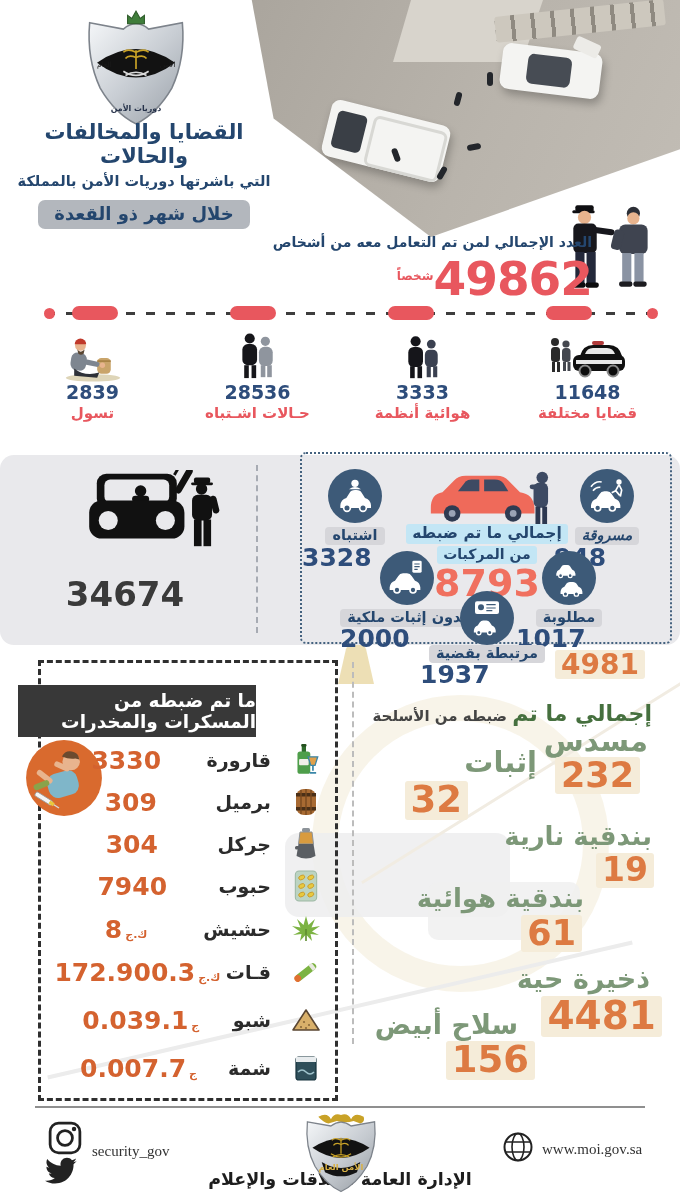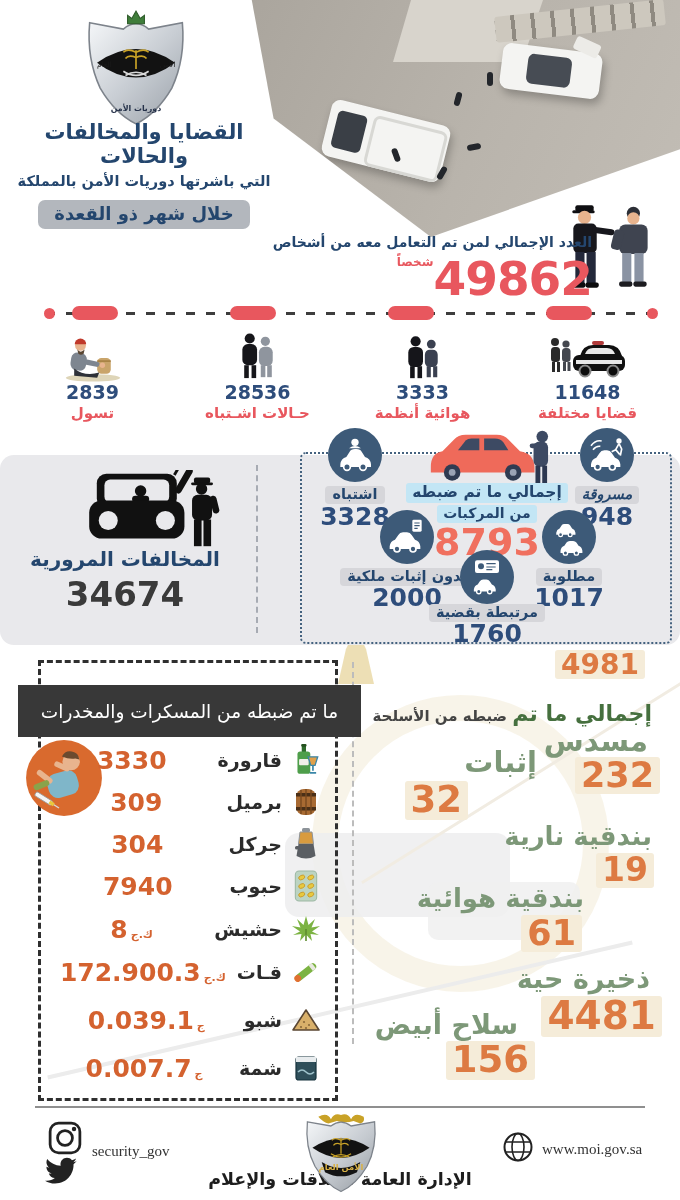--- a/index.html
+++ b/index.html
@@ -36,21 +36,21 @@
 
   
   .title-block{left:8px;top:120px;width:272px;text-align:center;z-index:2;}
   .title-main{font-size:21px;font-weight:bold;color:#24466e;}
   .title-sub{font-size:14.5px;font-weight:bold;color:#24466e;margin-top:5px;}
   .period-badge{display:inline-block;margin-top:11px;background:#b3b7bd;color:#24466e;font-weight:bold;font-size:18px;
                 padding:3px 16px 5px;border-radius:7px;}
 
   
   .total-label{right:88px;top:234px;font-size:14px;font-weight:bold;color:#24466e;z-index:2;}
-  .total-row{right:88px;top:255px;display:flex;align-items:flex-start;z-index:2;}
+  .total-row{right:88px;top:255px;display:flex;align-items:center;z-index:2;}
   .total-value{font-size:47px;line-height:1;font-weight:bold;color:#e8575e;letter-spacing:-1px;}
   .total-unit{font-size:12px;font-weight:bold;color:#e8575e;margin-left:3px;margin-bottom:5px;}
   .arrest{left:556px;top:200px;z-index:2;}
 
   
   .tl-line{left:46px;right:28px;top:312px;height:3px;z-index:1;
            background:repeating-linear-gradient(90deg,#3d3d3d 0 9px,transparent 9px 20px);}
   .tl-dot{width:11px;height:11px;border-radius:50%;background:#e8575e;top:308px;z-index:2;}
   .tl-pill{width:46px;height:14px;border-radius:8px;background:#e8575e;top:306px;z-index:2;}
   .tl-cols{left:10px;right:10px;top:330px;display:flex;z-index:2;}
@@ -60,41 +60,41 @@
   .tl-label{font-size:15px;font-weight:bold;color:#e8575e;}
 
   
   .band{left:0;top:455px;width:680px;height:190px;background:#e9e9ec;border-radius:14px;z-index:1;}
   .traffic-icon{left:78px;top:470px;z-index:2;}
   .traffic-label{left:25px;top:547px;width:200px;text-align:center;font-size:20px;font-weight:bold;color:#24466e;z-index:2;}
   .traffic-value{left:25px;top:574px;width:200px;text-align:center;font-size:34px;font-weight:bold;color:#3a3a3a;z-index:2;}
   .band-divider{left:256px;top:465px;height:168px;border-left:2px dashed #a7abb3;z-index:2;}
 
   .veh-box{left:300px;top:452px;width:368px;height:188px;border:2px dotted #44627f;border-radius:6px;z-index:2;}
-  .veh-box .in{position:absolute;}
+  .veh-box .in{position:absolute;margin-top:41px;}
   .veh-title{width:170px;left:100px;text-align:center;}
   .veh-title span{background:#c3e6f5;padding:0 6px 2px;border-radius:3px;font-weight:bold;color:#24466e;}
   .veh-total{left:100px;width:170px;text-align:center;font-size:38px;font-weight:bold;color:#f0705f;line-height:1;}
   .vcirc{width:54px;height:54px;border-radius:50%;background:#3d5a78;display:flex;align-items:center;justify-content:center;}
   .vlabel{text-align:center;}
   .vlabel span{background:#d6d6da;border-radius:4px;padding:0 7px 2px;font-size:14.5px;font-weight:bold;color:#24466e;white-space:nowrap;}
-  .vvalue{text-align:center;font-size:25px;font-weight:bold;color:#2e4d7b;line-height:1.1;}
+  .vvalue{font-size:25px;font-weight:bold;color:#2e4d7b;line-height:1.1;}
 
   
   .mid-divider{left:352px;top:662px;height:382px;border-left:2px dashed #bcbcbc;z-index:1;}
 
   
   .drug-box{left:38px;top:660px;width:294px;height:435px;border:3px dashed #2f2f2f;z-index:2;}
-  .drug-header{position:absolute;left:-23px;top:22px;width:343px;height:52px;background:#383838;color:#fff;
-               font-size:18.5px;font-weight:normal;display:flex;align-items:center;justify-content:center;}
+  .drug-header{position:absolute;left:-23px;top:22px;width:238px;height:52px;background:#383838;color:#fff;
+               font-size:18.5px;font-weight:bold;display:flex;align-items:center;justify-content:center;}
   .sniffer{position:absolute;left:-18px;top:74px;}
   .drug-rows{position:absolute;left:8px;right:12px;top:74px;}
   .drug-row{position:absolute;left:0;right:0;height:42px;display:flex;align-items:center;direction:rtl;}
   .drug-ico{width:34px;flex:none;display:flex;justify-content:center;}
-  .drug-label{font-size:19px;font-weight:bold;color:#2b2b2b;margin-right:7px;white-space:nowrap;}
+  .drug-label{font-size:19px;font-weight:bold;color:#2b2b2b;margin-right:18px;white-space:nowrap;}
   .drug-valwrap{flex:1;text-align:center;direction:ltr;}
   .drug-value{font-size:25px;font-weight:bold;color:#d4622f;text-align:right;}
   .drug-unit{font-size:11px;font-weight:bold;color:#d4622f;margin-left:3px;}
 
   
   .w{position:absolute;z-index:2;white-space:nowrap;}
   .w-num{font-weight:bold;color:#dd7a42;background:#f5ecd9;padding:0 6px;border-radius:3px;line-height:1.05;}
   .w-label{font-weight:bold;color:#7d9878;line-height:1;}
   .w-total{right:35px;top:650px;font-size:28px;}
   .w-title{right:28px;top:701px;font-size:15px;color:#444;font-weight:bold;}
@@ -304,21 +304,20 @@
         <circle cx="126" cy="20" r="6"></circle>
         <rect x="104" y="-4" width="7" height="30" rx="3.5" transform="rotate(30 107 11)"></rect>
         <rect x="100" y="-10" width="3" height="16" transform="rotate(30 101 -2)"></rect>
         <rect x="116" y="26" width="21" height="27" rx="6"></rect>
         <rect x="134" y="28" width="7" height="19" rx="3.5" transform="rotate(-14 134 28)"></rect>
         <rect x="118" y="52" width="8" height="28"></rect>
           <rect x="128" y="52" width="8" height="28"></rect>
       </g>
     </svg>
   </div>
-  <div class="abs traffic-label ar">المخالفات المرورية</div>
   <div class="abs traffic-value">34674</div>
   <div class="abs band-divider"></div>
 
   <div class="abs veh-box">
 
     <div class="in" style="left:122px;top:-30px;">
       <svg width="128" height="62" viewBox="0 0 130 64">
         <path d="M6 44 Q6 30 18 28 L30 16 Q34 11 42 11 L74 11 Q82 11 86 16 L98 28 Q112 30 113 44 L113 50 L6 50 Z" fill="#ef6a5a"></path>
         <path d="M34 27 L42 17 Q44 15 48 15 L56 15 L56 27 Z" fill="#3d4a63"></path>
         <path d="M61 27 L61 15 L72 15 Q78 15 81 19 L86 27 Z" fill="#3d4a63"></path>
@@ -401,21 +400,21 @@
         <circle cx="21" cy="14" r="4.5" fill="#3d5a78"></circle>
         <path d="M29 10 h14 M29 15 h14 M29 19 h9" stroke="#3d5a78" stroke-width="1.8"></path>
         <g transform="translate(7,24) scale(0.82)">
           <path d="M4 30 q1-7 7-9 l4-6 q2-3 6-3 h6 q4 0 6 3 l4 6 q6 2 7 9 v4 h-40 z" fill="#fff"></path>
           <circle cx="13" cy="34" r="4" fill="#3d5a78" stroke="#fff" stroke-width="2.5"></circle>
           <circle cx="33" cy="34" r="4" fill="#3d5a78" stroke="#fff" stroke-width="2.5"></circle>
         </g>
       </svg>
     </div>
     <div class="in vlabel" style="left:118px;top:148px;width:134px;"><span>مرتبطة بقضية</span></div>
-    <div class="in vvalue" style="left:118px;top:166px;width:134px;">1760</div>
+    <div class="in vvalue" style="left:118px;top:166px;width:134px;">1937</div>
   </div>
 
   <div class="abs mid-divider"></div>
 
   <div class="abs drug-box">
     <div class="drug-header ar">ما تم ضبطه من المسكرات والمخدرات</div>
     <div class="sniffer">
       <svg width="82" height="82" viewBox="0 0 80 80">
         <circle cx="40" cy="40" r="37" fill="#d96a2e"></circle>
         <rect x="24" y="34" width="30" height="24" rx="9" fill="#7fb6c9" transform="rotate(-16 39 46)"></rect>
@@ -538,21 +537,21 @@
     </div>
   </div>
 
   <div class="w w-total w-num">4981</div>
   <div class="w w-title ar">
     <span class="wt-big">إجمالي ما تم</span>
     <span>ضبطه من الأسلحة</span>
   </div>
 
   <div class="w w-label ar" style="right:32px;top:727px;font-size:29px;">مسدس</div>
-  <div class="w w-num" style="right:20px;top:757px;font-size:35px;">232</div>
+  <div class="w w-num" style="right:40px;top:757px;font-size:35px;">232</div>
 
   <div class="w w-label ar" style="right:143px;top:748px;font-size:29px;">إثبات</div>
   <div class="w w-num" style="right:212px;top:781px;font-size:37px;">32</div>
 
   <div class="w w-label ar" style="right:28px;top:823px;font-size:26px;">بندقية نارية</div>
   <div class="w w-num" style="right:26px;top:853px;font-size:33px;">19</div>
 
   <div class="w w-label ar" style="right:96px;top:885px;font-size:26px;">بندقية هوائية</div>
   <div class="w w-num" style="right:98px;top:915px;font-size:35px;">61</div>
 

